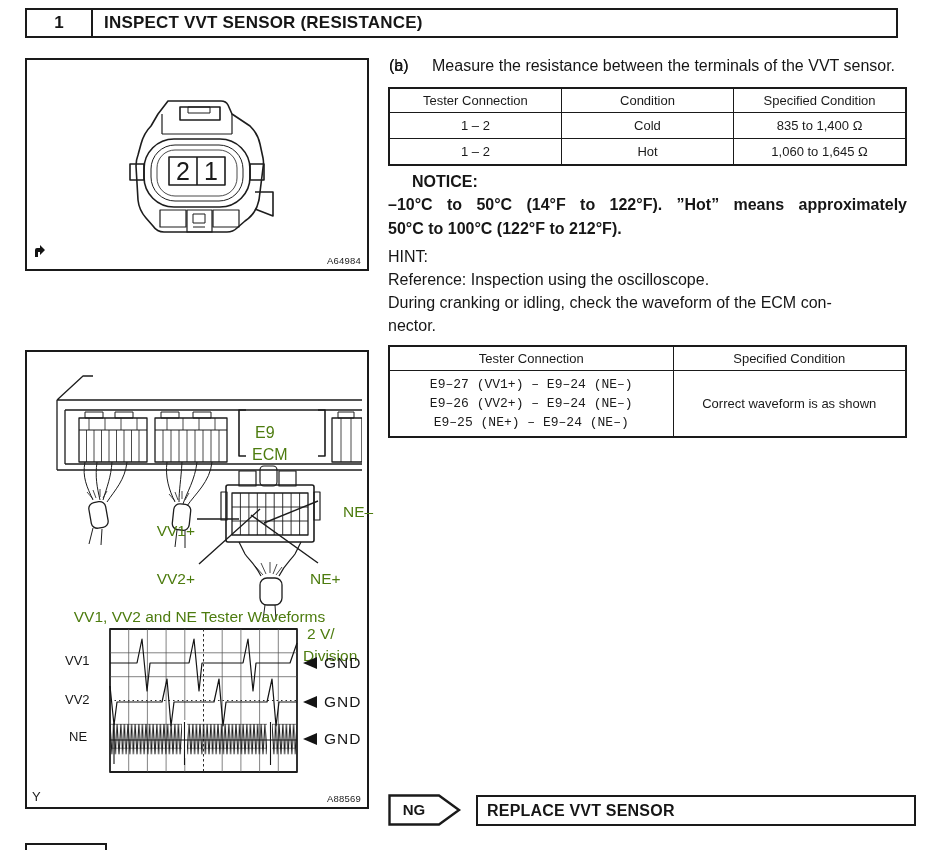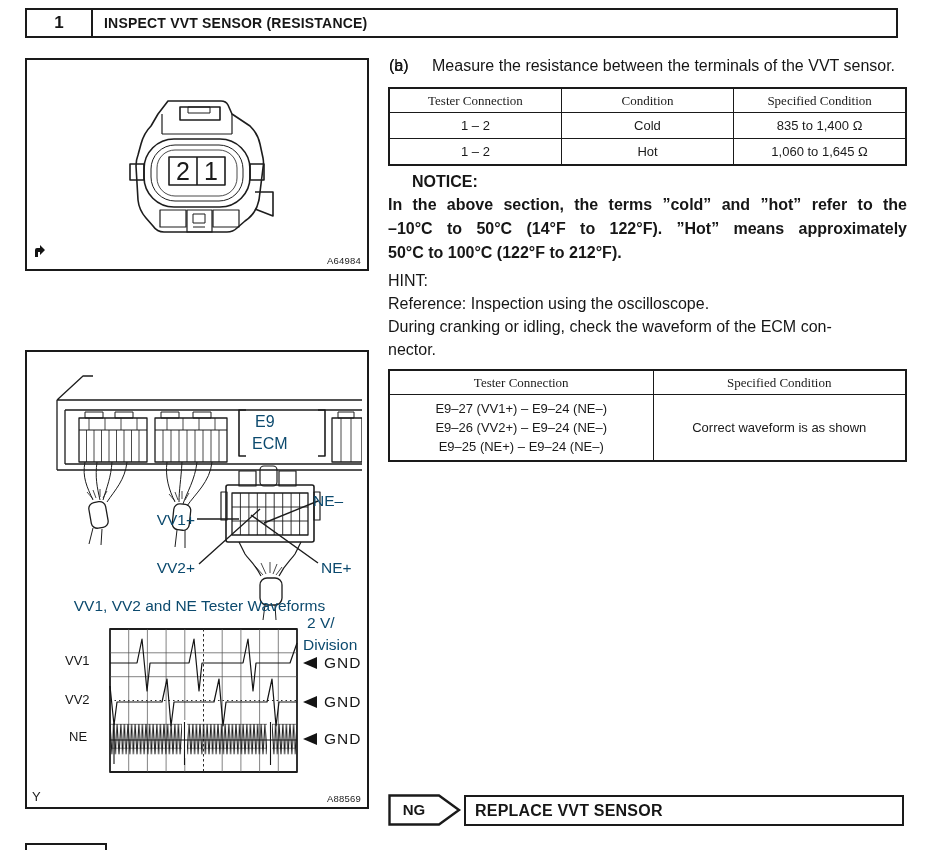--- a/index.html
+++ b/index.html
@@ -3,57 +3,57 @@
 <meta charset="utf-8">
 <style>
   html,body{margin:0;padding:0;background:#e8e8e8;}
   .page{position:relative;width:946px;height:850px;background:#ffffff;
         font-family:"Liberation Sans","DejaVu Sans",sans-serif;color:#161616;overflow:hidden;}
   
   .step-header{position:absolute;left:25px;top:8px;width:869px;height:26px;
                border:2.5px solid #1a1a1a;display:flex;align-items:stretch;}
   .step-num{width:64px;border-right:2.5px solid #1a1a1a;text-align:center;
             font-weight:700;font-size:17px;line-height:26px;}
-  .step-title{padding-left:11px;font-weight:700;font-size:14px;line-height:26px;letter-spacing:.2px;}
+  .step-title{padding-left:11px;font-weight:700;font-size:17px;line-height:26px;letter-spacing:.2px;}
   
   .figbox{position:absolute;border:2.5px solid #1a1a1a;background:#fff;}
   .fig1{left:25px;top:58px;width:340px;height:209px;}
   .fig2{left:25px;top:350px;width:340px;height:455px;}
   .figbox svg.art{position:absolute;left:0;top:0;}
   .fig-id{position:absolute;right:6px;bottom:3px;font-size:9.5px;color:#222;letter-spacing:.2px;}
   .corner-lbl{position:absolute;left:5px;bottom:3px;font-size:13px;color:#222;}
   .abs{position:absolute;}
-  .dlabel{font-size:15.5px;color:#0c4a6e;}
+  .dlabel{font-size:15.5px;color:#4d7c0f;margin-top:11px;}
   .term-digit{position:absolute;text-align:center;font-size:25px;color:#1a1a1a;}
   
   .trace-lbl{font-size:13px;}
   .gnd-arrow{position:absolute;width:0;height:0;border-top:6px solid transparent;
              border-bottom:6px solid transparent;border-right:14px solid #141414;}
   .gnd-lbl{position:absolute;font-size:15.5px;letter-spacing:1px;}
   
   .right-col{position:absolute;left:388px;top:55px;width:519px;font-size:16px;color:#161616;}
   .inst{position:relative;padding-left:44px;line-height:22px;}
   .inst .lbl{position:absolute;left:1px;top:0;}
   .standard{margin-left:44px;font-weight:700;line-height:22px;}
   table.spec{border-collapse:collapse;width:100%;border:2px solid #1a1a1a;
              font-size:13px;color:#1a1a1a;table-layout:fixed;}
-  table.spec th{font-weight:400;border:1.2px solid #1a1a1a;height:21px;padding:1px 2px;text-align:center;font-family:Liberation Serif, serif;}
+  table.spec th{font-weight:400;border:1.2px solid #1a1a1a;height:21px;padding:1px 12px;text-align:center;}
   table.spec td{border:1.2px solid #1a1a1a;height:23px;padding:1px 2px;text-align:center;}
   table.t1{margin-top:10px;}
   table.t2{margin-top:8px;}
-  table.t2 td.conn{height:auto;padding:4px 11px;}
+  table.t2 td.conn{height:auto;padding:4px 11px;font-family:Liberation Mono, monospace;}
   table.t2 .cline{line-height:19px;}
   .notice-label{font-weight:700;line-height:23px;margin-top:4px;margin-left:24px;}
   .bline{font-weight:700;line-height:24px;text-align:justify;text-align-last:justify;}
   .bline.last{text-align:justify;text-align-last:left;}
   .hint-label{line-height:23px;margin-top:4px;}
   .hline{line-height:23px;}
   
   .ng-row{position:absolute;left:388px;top:794px;display:flex;align-items:center;}
-  .ng-flag{position:relative;width:76px;height:32px;}
+  .ng-flag{position:relative;width:88px;height:32px;}
   .ng-text{position:absolute;left:0;top:0;width:52px;height:32px;text-align:center;
            line-height:32px;font-weight:700;font-size:15px;}
   .ng-action{box-sizing:border-box;width:440px;height:31px;border:2px solid #1a1a1a;
              font-weight:700;font-size:16px;line-height:27px;padding-left:9px;letter-spacing:.2px;}
   
   .next-box{position:absolute;left:25px;top:843px;width:78px;height:7px;
             border:2.5px solid #1a1a1a;border-bottom:none;}
 </style>
 </head>
 <body>
@@ -172,22 +172,22 @@
       <rect x="83" y="369" width="187" height="36" fill="url(#nez)" stroke="none"></rect>
       <rect x="155" y="368" width="5" height="38" fill="#ffffff" stroke="none"></rect>
       <rect x="240" y="368" width="5" height="38" fill="#ffffff" stroke="none"></rect>
       <path stroke="#141414" stroke-width="1.1" d="M83,388 H270 M87,371 V412 M157.5,370 V413 M243.5,370 V413"></path>
     </svg>
 
     <span class="abs dlabel" style="left:228px;top:61px;font-size:16px;">E9</span>
     <span class="abs dlabel" style="left:225px;top:83px;font-size:16px;">ECM</span>
     <span class="abs dlabel" style="left:118px;top:159px;width:50px;text-align:right;">VV1+</span>
     <span class="abs dlabel" style="left:118px;top:207px;width:50px;text-align:right;">VV2+</span>
-    <span class="abs dlabel" style="left:286px;top:140px;">NE–</span>
-    <span class="abs dlabel" style="left:294px;top:207px;">NE+</span>
+    <span class="abs dlabel" style="left:294px;top:140px;padding-left:22px;">NE–</span>
+    <span class="abs dlabel" style="left:283px;top:207px;">NE+</span>
     <span class="abs dlabel" style="left:15px;top:245px;width:315px;text-align:center;">VV1, VV2 and NE Tester Waveforms</span>
     <span class="abs dlabel" style="left:280px;top:262px;">2 V/</span>
     <span class="abs dlabel" style="left:276px;top:284px;">Division</span>
     <span class="abs trace-lbl" style="left:38px;top:301px;">VV1</span>
     <span class="abs trace-lbl" style="left:38px;top:340px;">VV2</span>
     <span class="abs trace-lbl" style="left:42px;top:377px;">NE</span>
     <span class="gnd-arrow" style="left:276px;top:305px;"></span>
     <span class="gnd-lbl" style="left:297px;top:302px;">GND</span>
     <span class="gnd-arrow" style="left:276px;top:344px;"></span>
     <span class="gnd-lbl" style="left:297px;top:341px;">GND</span>
@@ -221,21 +221,20 @@
       <tr>
         <td>1 – 2</td>
         <td>Hot</td>
         <td>1,060 to 1,645 Ω</td>
       </tr>
     </tbody>
       </table>
 
     <div class="notice-label">NOTICE:</div>
     <div>
-      <div class="bline">In the above section, the terms ”cold” and ”hot” refer to the</div>
       <div class="bline">–10°C to 50°C (14°F to 122°F). ”Hot” means approximately</div>
       <div class="bline last">50°C to 100°C (122°F to 212°F).</div>
     </div>
 
     <div class="hint-label">HINT:</div>
     <div class="hline">Reference: Inspection using the oscilloscope.</div>
     <div class="hline">During cranking or idling, check the waveform of the ECM con-</div>
     <div class="hline">nector.</div>
 
     <table class="spec t2">

